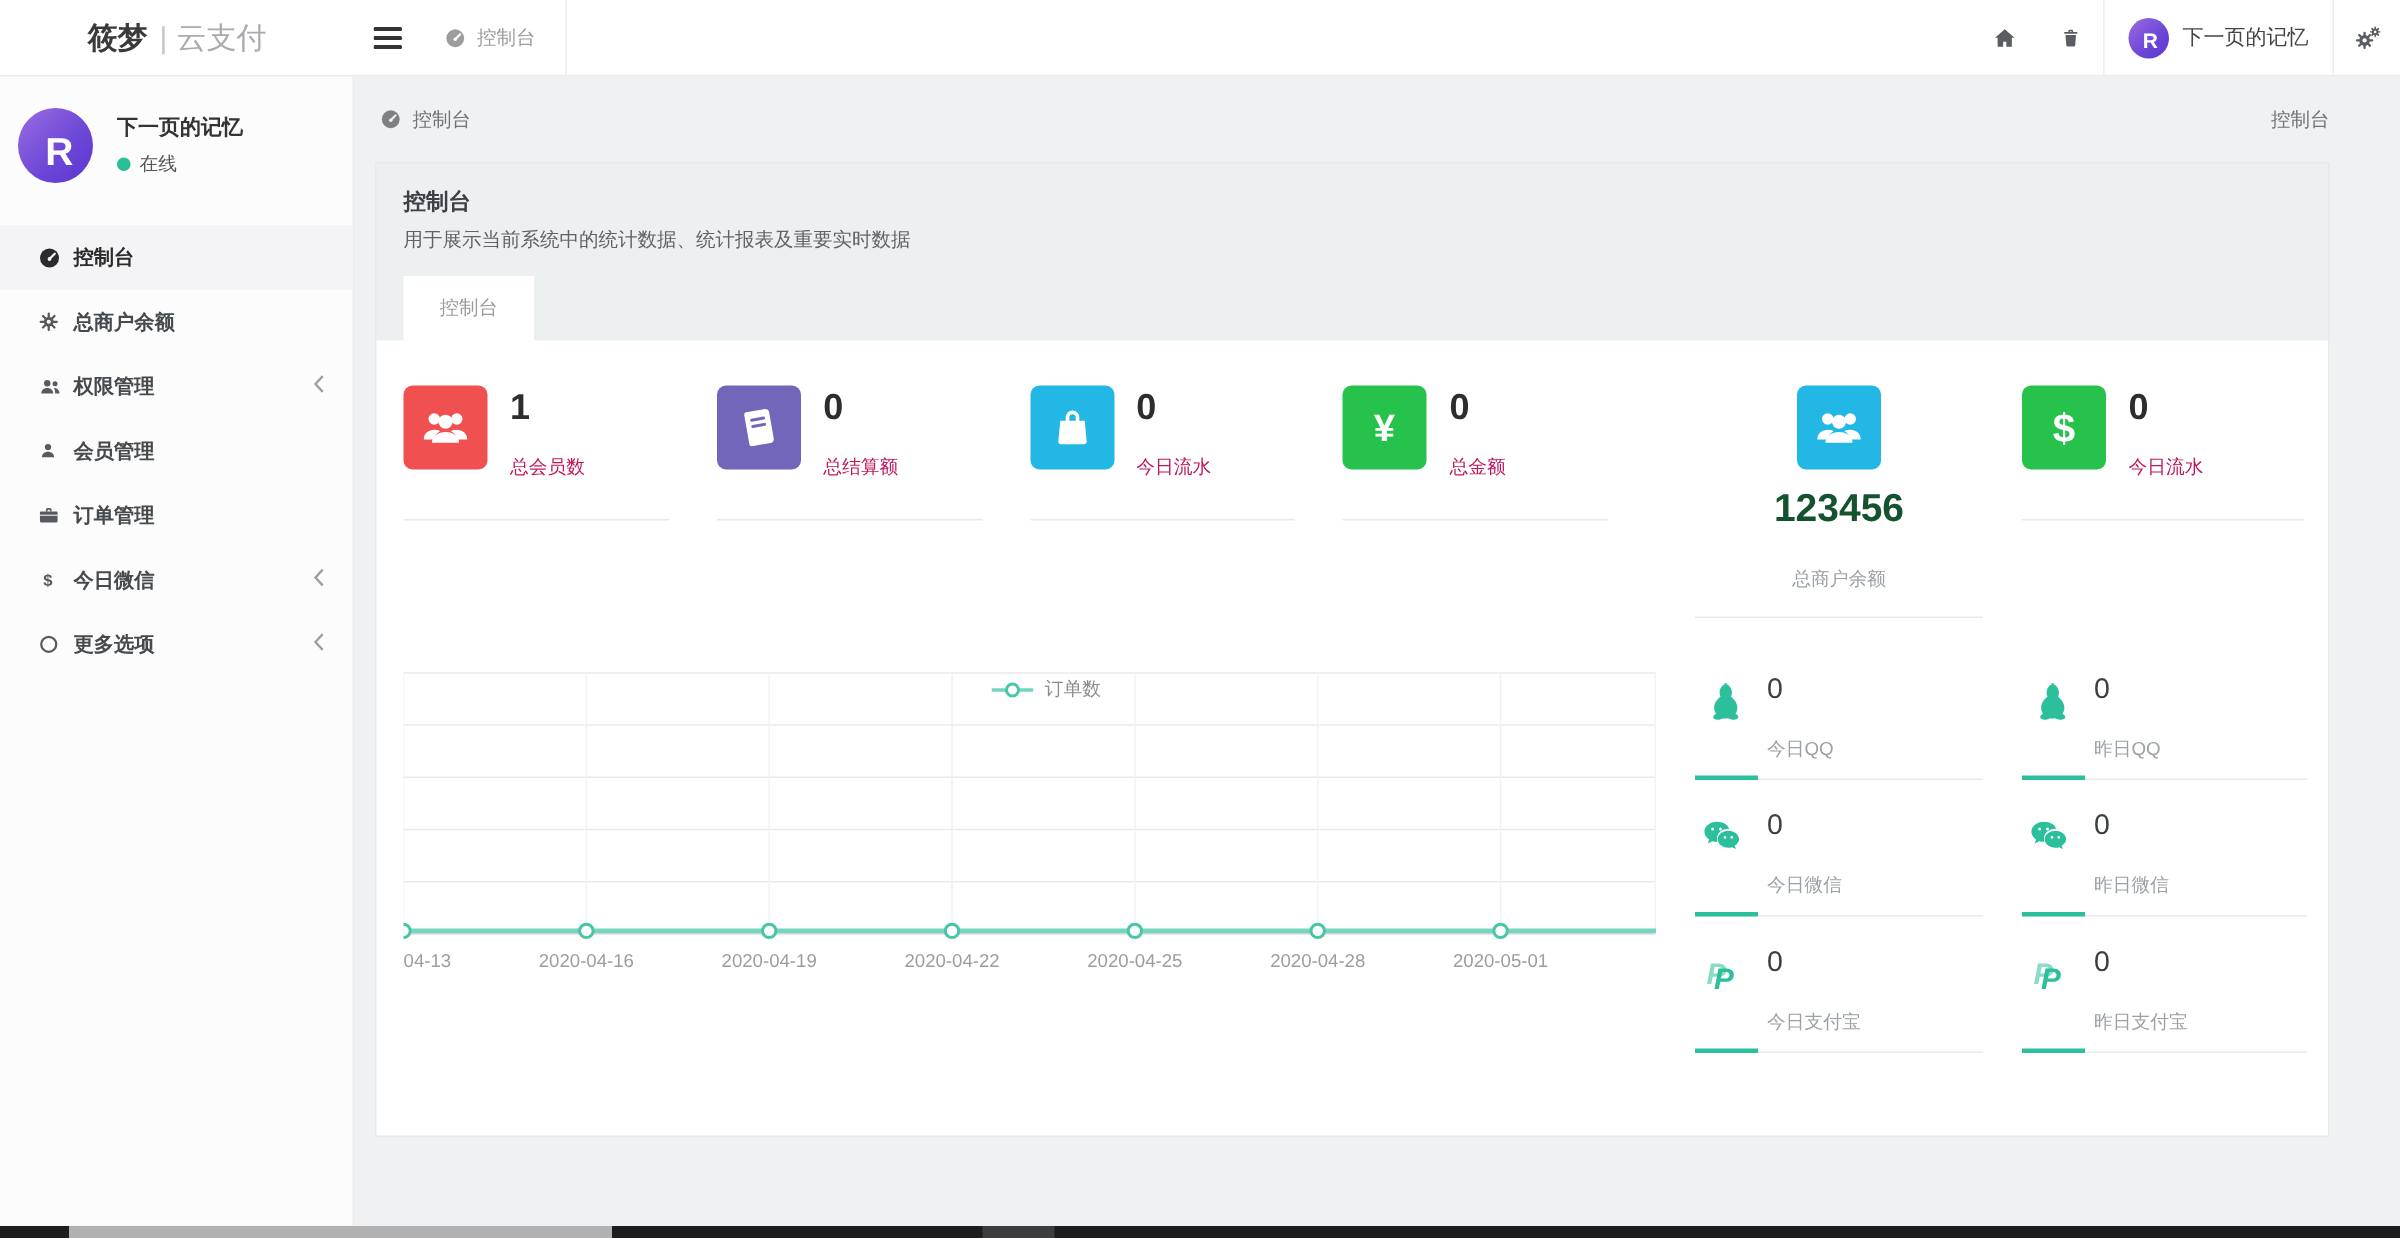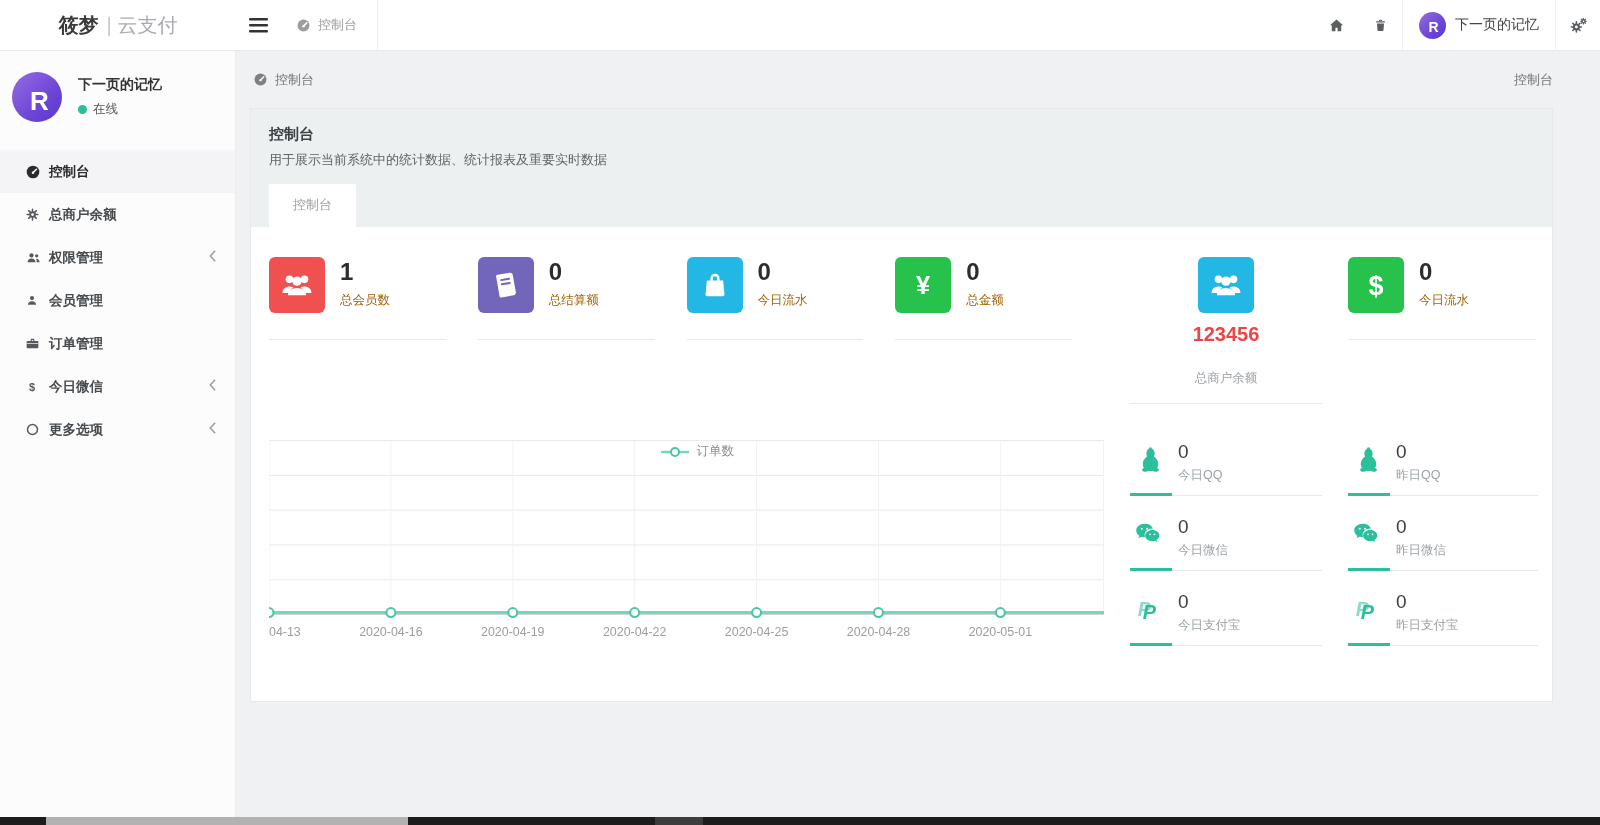--- a/index.html
+++ b/index.html
@@ -53,38 +53,38 @@
   .tab-strip { margin-top:15px; display:flex; }
   .tab { background:#fff; padding:12px 24px 13px 24px; font-size:13px; color:#9a9da0; cursor:pointer; }
   .panel-body { background:#fff; border:1px solid #e7eaec; border-top:none; padding:30px 14px 34px 18px; }
   .dash-grid { display:grid; grid-template-columns:1fr 192px 190px; column-gap:26px; }
   
   .cards-row { display:flex; }
   .stat-card { width:25%; padding-right:32px; }
   .stat-card-inner { display:flex; align-items:flex-start; gap:15px; }
   .tile { width:56px; height:56px; border-radius:6px; display:flex; align-items:center; justify-content:center; color:#fff; }
   .stat-num { font-size:24px; font-weight:bold; color:#2d2d2d; line-height:1.1; margin-top:2px; }
-  .stat-label { font-size:12.5px; color:#a16207; margin-top:7px; }
+  .stat-label { font-size:12.5px; color:#be185d; margin-top:18px; }
   .stat-hr { border-bottom:1px solid #e7eaec; margin-top:26px; }
   .merchant-card { text-align:center; }
   .merchant-card .tile { margin:0 auto; }
-  .merchant-num { font-size:20px; font-weight:bold; color:#ef4444; margin-top:10px; }
+  .merchant-num { font-size:26px; font-weight:bold; color:#14532d; margin-top:10px; }
   .merchant-label { font-size:12.5px; color:#9ba1a5; margin-top:24px; }
   .merchant-hr { border-bottom:1px solid #e7eaec; margin-top:16px; }
   
   .chart-cell { position:relative; margin-top:36px; }
   .chart-legend { position:absolute; top:3px; left:47%; display:flex; align-items:center; gap:7px; font-size:12.5px; color:#8a8d90; z-index:2; }
   .chart-box svg { display:block; }
   
   .mini-col { margin-top:38px; }
   .mini-stat { margin-bottom:21px; }
   .mini-row { display:flex; align-items:flex-start; gap:12px; }
   .mini-ico { width:36px; display:flex; justify-content:center; color:#2cbf9c; margin-top:2px; }
   .mini-num { font-size:19px; color:#3c3f42; line-height:1.1; }
-  .mini-label { font-size:12.5px; color:#9ba1a5; margin-top:4px; }
+  .mini-label { font-size:12.5px; color:#9ba1a5; margin-top:20px; }
   .mini-hr { position:relative; border-bottom:1px solid #e7eaec; margin-top:11px; }
   .mini-hr::before { content:""; position:absolute; left:0; bottom:-1px; width:42px; height:3px; background:#2cbf9c; }
   
   .bottom-bar { position:fixed; left:0; bottom:0; width:1600px; height:8px; background:#1d1d1d; }
   .bottom-thumb { position:absolute; top:0; height:8px; background:#b2b2b2; }
   .bottom-seg { position:absolute; top:0; height:8px; background:#3d3d3d; }
   svg text { font-family:"Liberation Sans","DejaVu Sans",sans-serif; }
 </style>
 </head>
 <body>

